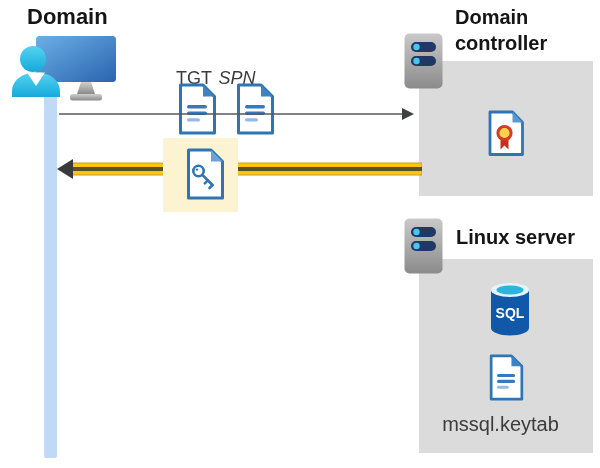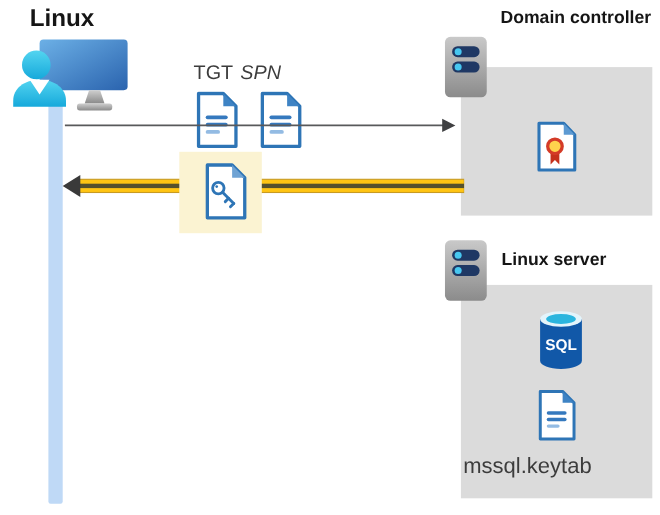--- a/index.html
+++ b/index.html
@@ -2,22 +2,22 @@
 <html style="--highlight-arrow: #FFC513; --highlight-box: #FBF3D2; --icon-blue: #2E75B6; --server-box-gray: #DBDBDB; --client-bar-blue: #BFD9F6; --request-arrow-gray: #58595B;"><head>
 <meta charset="utf-8">
 <style>
   html,body{margin:0;padding:0;background:#ffffff;}
   .stage{
     position:relative;width:600px;height:468px;background:#fff;overflow:hidden;
     font-family:"Liberation Sans","DejaVu Sans",sans-serif;
   }
   .abs{position:absolute;}
   .title{font-weight:bold;color:#151515;font-size:22px;line-height:24px;}
-  .title-sm{font-weight:bold;color:#151515;font-size:16px;line-height:26px;}
-  .caption{color:#3c3c3c;font-size:18px;text-align:center;}
+  .title-sm{font-weight:bold;color:#151515;font-size:20px;line-height:26px;}
+  .caption{color:#3c3c3c;font-size:18px;text-align:center;margin-top:12px;}
   .filelabel{color:#3c3c3c;font-size:20px;text-align:center;}
 
   .client-label{left:27px;top:5px;}
   .monitor-svg{left:34px;top:35px;z-index:3;}
   .person-svg{left:10px;top:44px;z-index:4;}
   .timeline{
     left:44px;top:92px;width:13px;height:366px;border-radius:2px;
     background:var(--client-bar-blue,#BFD9F6);z-index:1;
   }
 
@@ -36,21 +36,21 @@
 
   .dc-box{left:419px;top:61px;width:174px;height:135px;background:var(--server-box-gray,#DBDBDB);z-index:1;}
   .linux-box{left:419px;top:259px;width:174px;height:194px;background:var(--server-box-gray,#DBDBDB);z-index:1;}
   .dc-server-icon{left:404px;top:33px;z-index:2;}
   .linux-server-icon{left:404px;top:218px;z-index:2;}
   .dc-label{left:455px;top:4px;width:145px;}
   .linux-label{left:456px;top:224px;width:150px;white-space:nowrap;}
   .cert-icon{left:487px;top:110px;z-index:2;}
   .sql-icon{left:489px;top:281px;z-index:2;}
   .keytab-icon{left:488px;top:354px;z-index:2;}
-  .keytab-label{left:403px;top:413px;width:153px;z-index:2;}
+  .keytab-label{left:424px;top:413px;width:153px;z-index:2;}
 </style>
 </head>
 <body>
 
 <div class="stage">
 
   <svg width="0" height="0" style="position:absolute" aria-hidden="true">
     <defs>
       <linearGradient id="gMon" x1="0" y1="0" x2="1" y2="1">
         <stop offset="0" stop-color="#6CB0E6"></stop>
@@ -64,21 +64,21 @@
         <stop offset="0" stop-color="#53D4F0"></stop>
           <stop offset="1" stop-color="#16A9DB"></stop>
       </linearGradient>
       <linearGradient id="gServer" x1="0" y1="0" x2="0" y2="1">
         <stop offset="0" stop-color="#C9C9C9"></stop>
           <stop offset="1" stop-color="#8B8B8B"></stop>
       </linearGradient>
     </defs>
   </svg>
 
-  <div class="abs title client-label">Linux</div>
+  <div class="abs title client-label">Domain</div>
 
   <svg class="abs monitor-svg" width="84" height="67" viewBox="0 0 84 67">
     <rect x="2" y="1" width="80" height="46" rx="3.5" fill="url(#gMon)"></rect>
     <polygon points="47,47 57,47 61,59 43,59" fill="url(#gStand)"></polygon>
     <rect x="36" y="59" width="32" height="6.5" rx="2.5" fill="url(#gStand)"></rect>
   </svg>
 
   <svg class="abs person-svg" width="56" height="54" viewBox="0 0 56 54">
     <circle cx="23" cy="15" r="13" fill="url(#gPerson)"></circle>
     <path d="M2,53 V47.5 C2,36.5 12,28.5 26,28.5 S50,36.5 50,47.5 V53 Z" fill="url(#gPerson)"></path>

